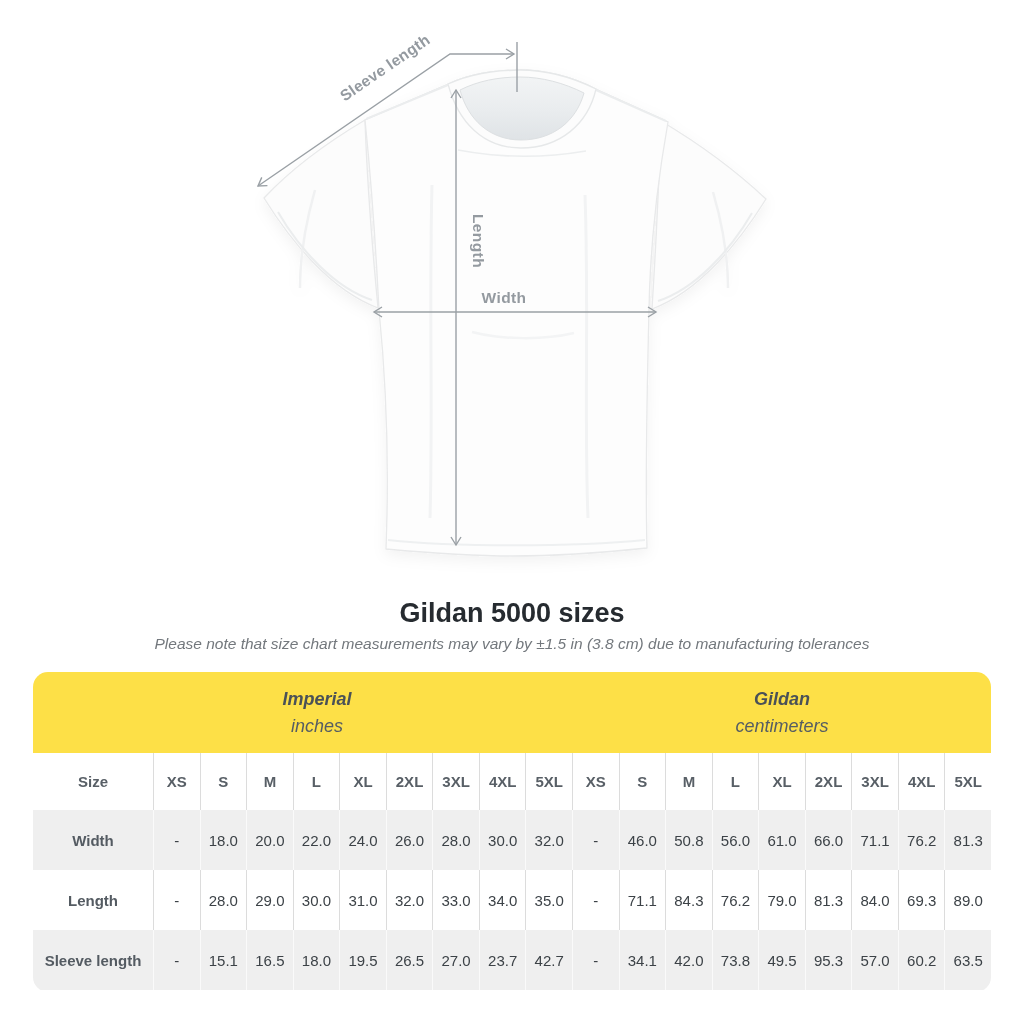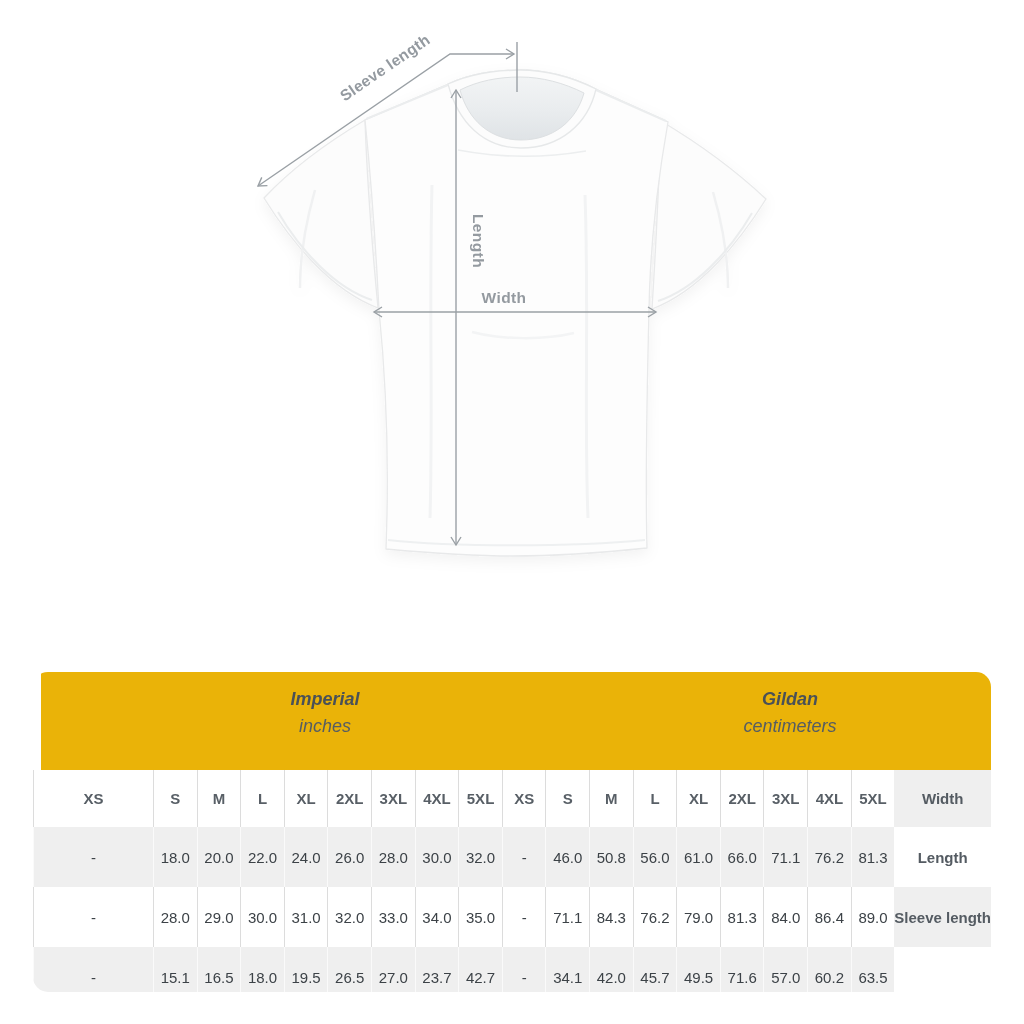--- a/index.html
+++ b/index.html
@@ -44,23 +44,22 @@
   .size-table {
     position: absolute;
     left: 33px; top: 672px;
     width: 958px; height: 320px;
     border-radius: 15px;
     overflow: hidden;
     background: #ffffff;
   }
   .band {
     position: relative;
-    height: 98px;
-    background: #eab308;
-    margin-left: 8px;
+    height: 81px;
+    background: #fde047;
   }
   .unit {
     position: absolute;
     top: 17px;
     transform: translateX(-50%);
     text-align: center;
     color: #4c535a;
   }
   .unit.imperial { left: 284px; }
   .unit.metric   { left: 749px; }
@@ -178,34 +177,37 @@
     </g>
 
     <g>
       <text class="annot-label" transform="translate(388,72) rotate(-34.5)" text-anchor="middle">Sleeve length</text>
       <text class="annot-label" transform="translate(473,241) rotate(90)" text-anchor="middle">Length</text>
       <text class="annot-label" x="504" y="303" text-anchor="middle">Width</text>
     </g>
   </svg>
 
   <div class="title-block">
+    <h1>Gildan 5000 sizes</h1>
+    <p>Please note that size chart measurements may vary by ±1.5 in (3.8 cm) due to manufacturing tolerances</p>
   </div>
 
   <div class="size-table">
     <div class="band">
       <div class="unit imperial">
         <div class="unit-label">Imperial</div>
         <div class="unit-sub">inches</div>
       </div>
       <div class="unit metric">
         <div class="unit-label">Gildan</div>
         <div class="unit-sub">centimeters</div>
       </div>
     </div>
     <div id="size-grid" class="grid">
+        <div class="c ch">Size</div>
         <div class="c ch sep">XS</div>
         <div class="c ch sep">S</div>
         <div class="c ch sep">M</div>
         <div class="c ch sep">L</div>
         <div class="c ch sep">XL</div>
         <div class="c ch sep">2XL</div>
         <div class="c ch sep">3XL</div>
         <div class="c ch sep">4XL</div>
         <div class="c ch sep">5XL</div>
         <div class="c ch sep">XS</div>
@@ -246,37 +248,37 @@
         <div class="c sep">33.0</div>
         <div class="c sep">34.0</div>
         <div class="c sep">35.0</div>
         <div class="c sep">-</div>
         <div class="c sep">71.1</div>
         <div class="c sep">84.3</div>
         <div class="c sep">76.2</div>
         <div class="c sep">79.0</div>
         <div class="c sep">81.3</div>
         <div class="c sep">84.0</div>
-        <div class="c sep">86.4</div>
+        <div class="c sep">69.3</div>
         <div class="c sep">89.0</div>
         <div class="c rl stripe">Sleeve length</div>
         <div class="c sep stripe">-</div>
         <div class="c sep stripe">15.1</div>
         <div class="c sep stripe">16.5</div>
         <div class="c sep stripe">18.0</div>
         <div class="c sep stripe">19.5</div>
         <div class="c sep stripe">26.5</div>
         <div class="c sep stripe">27.0</div>
         <div class="c sep stripe">23.7</div>
         <div class="c sep stripe">42.7</div>
         <div class="c sep stripe">-</div>
         <div class="c sep stripe">34.1</div>
         <div class="c sep stripe">42.0</div>
-        <div class="c sep stripe">45.7</div>
+        <div class="c sep stripe">73.8</div>
         <div class="c sep stripe">49.5</div>
-        <div class="c sep stripe">71.6</div>
+        <div class="c sep stripe">95.3</div>
         <div class="c sep stripe">57.0</div>
         <div class="c sep stripe">60.2</div>
         <div class="c sep stripe">63.5</div>
       </div>
   </div>
 
 </div>
 
 </body></html>

